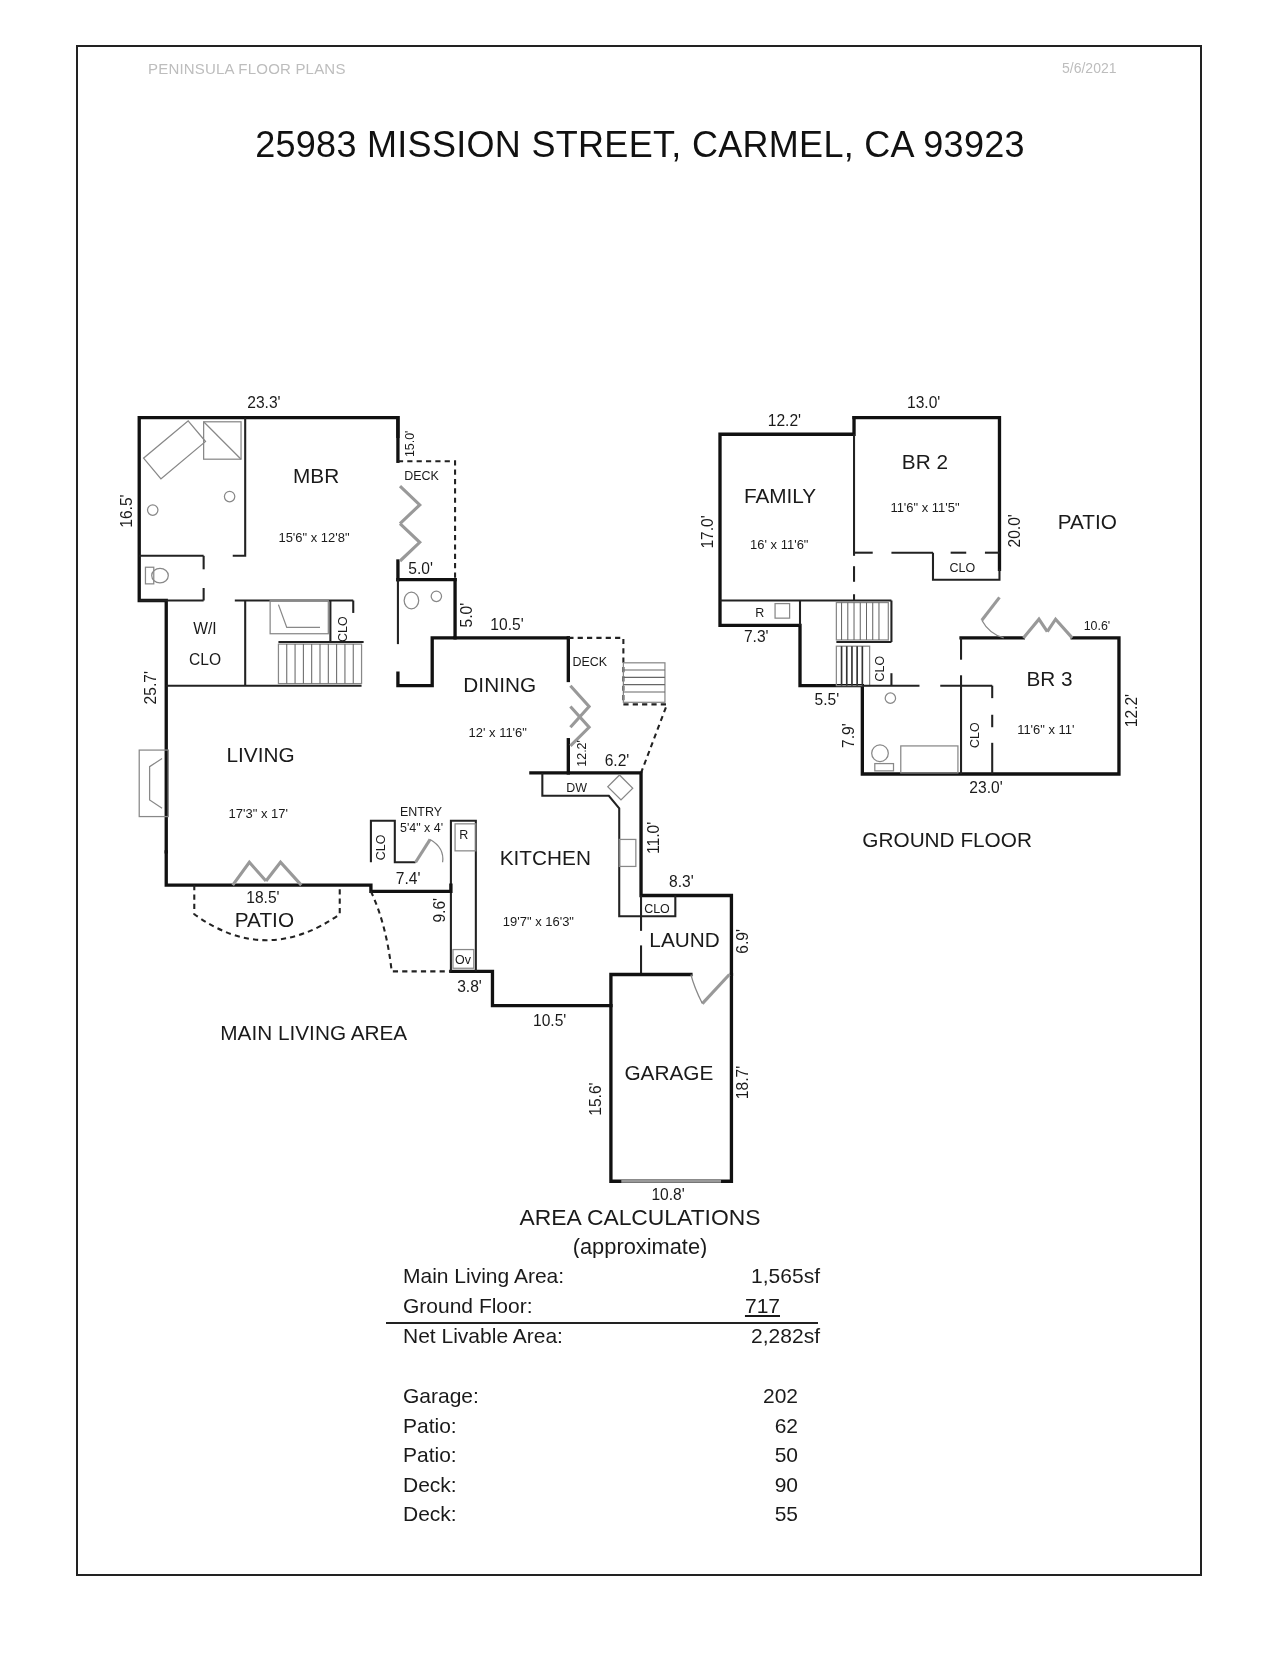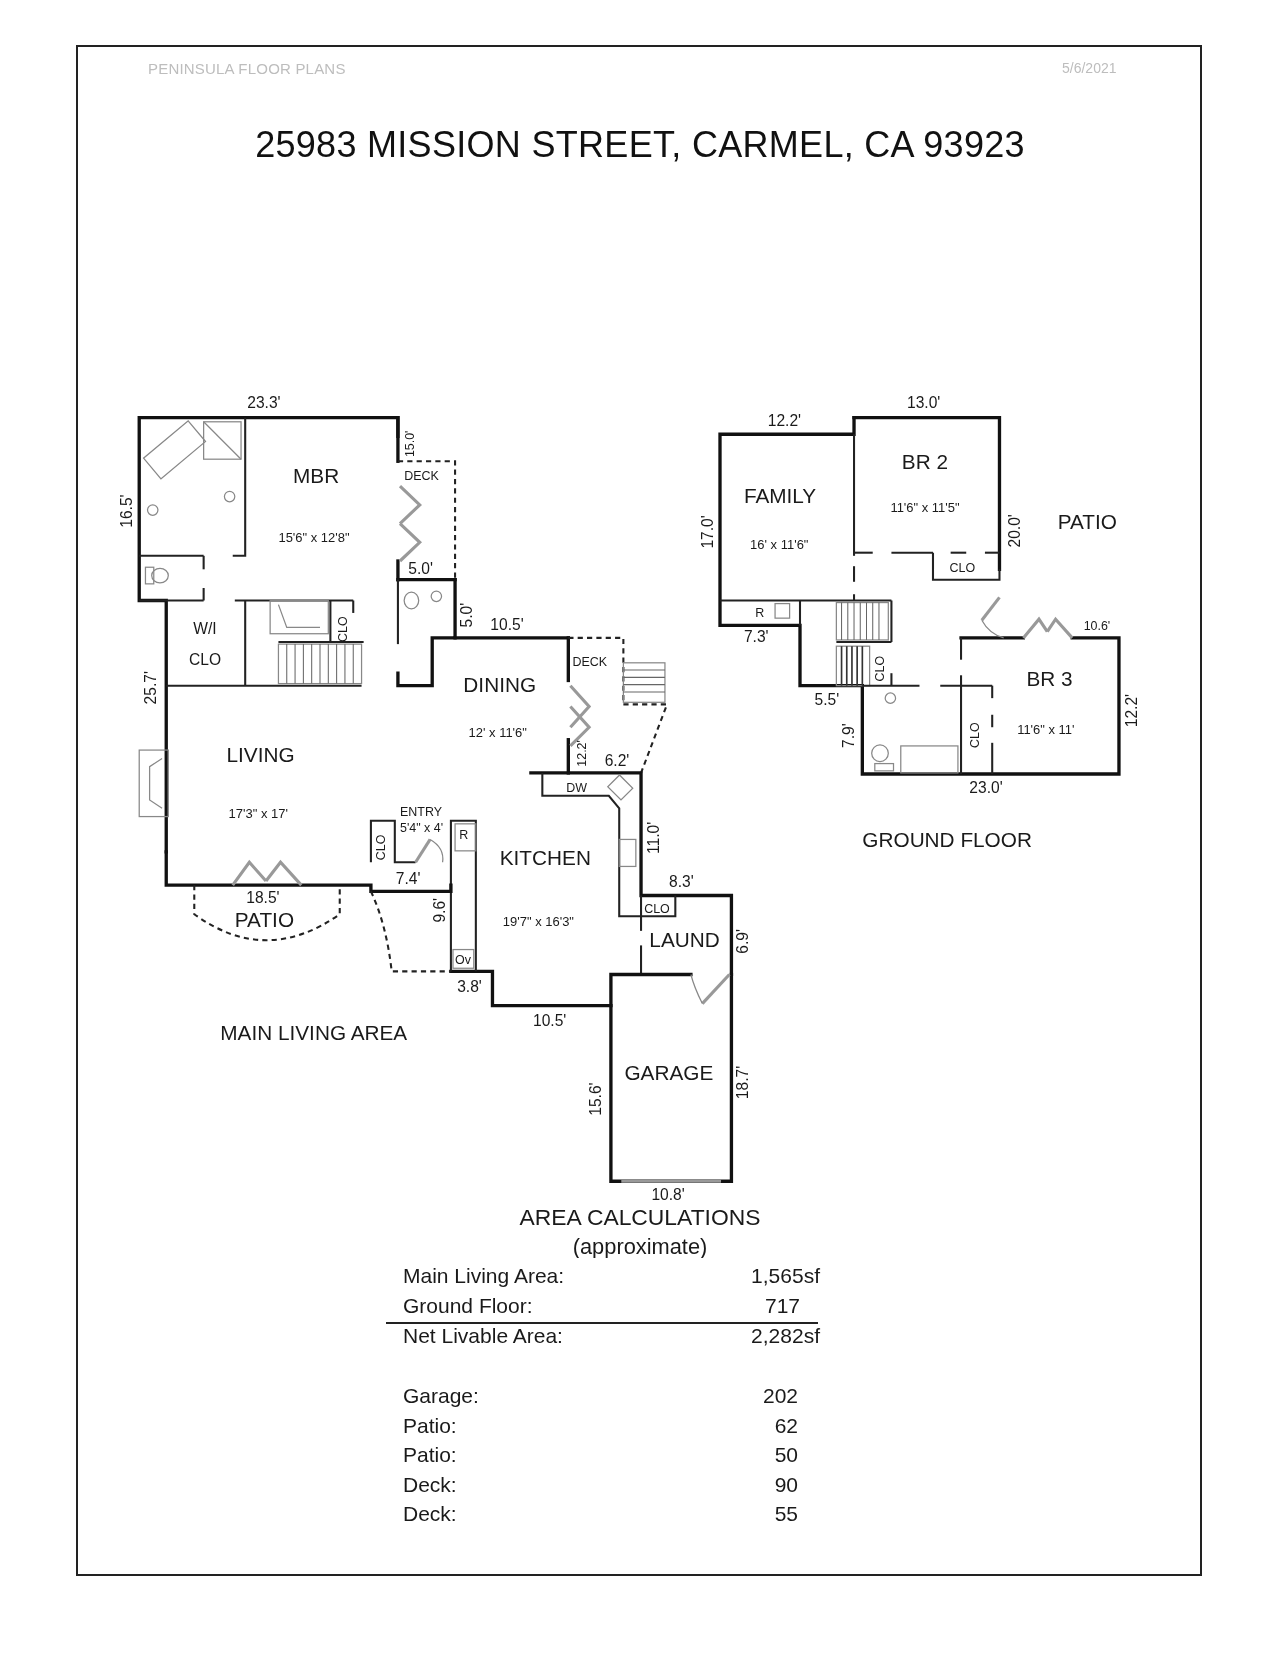--- a/index.html
+++ b/index.html
@@ -269,21 +269,21 @@
 <div>
   <div class="area-title" style="left:0;width:1232px;top:1204px;transform:scale(1.039);transform-origin:0 0;">AREA CALCULATIONS</div>
   <div class="area-sub" style="transform:scale(1.039);transform-origin:0 0;">(approximate)</div>
 
   <div class="row" style="top:1264px;">
     <span class="k">Main Living Area:</span>
     <span class="v">1,565sf</span>
   </div>
   <div class="row underline-row" style="top:1294px;width:432px;">
     <span class="k">Ground Floor:</span>
-    <span class="v" style="right:18px;">717</span>
+    <span class="v" style="right:38px;text-decoration:underline;">717</span>
   </div>
   <div class="row" style="top:1324px;">
     <span class="k">Net Livable Area:</span>
     <span class="v">2,282sf</span>
   </div>
   <div class="row" style="top:1384px;">
     <span class="k">Garage:</span>
     <span class="v" style="right:22px;">202</span>
   </div>
   <div class="row" style="top:1414px;">

